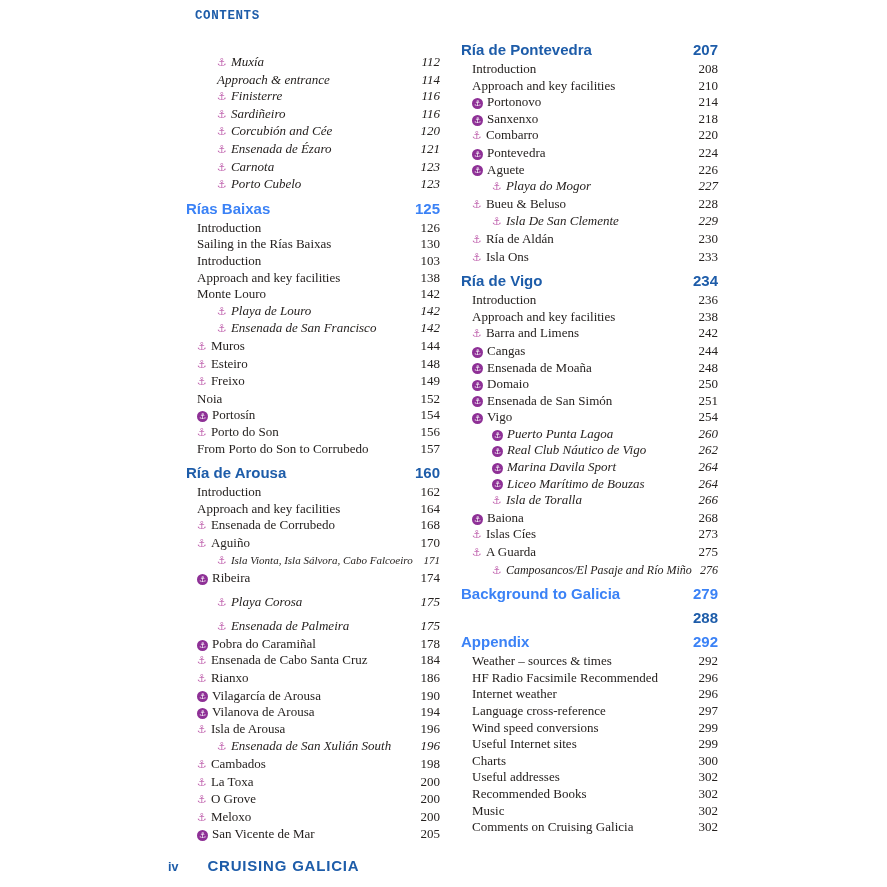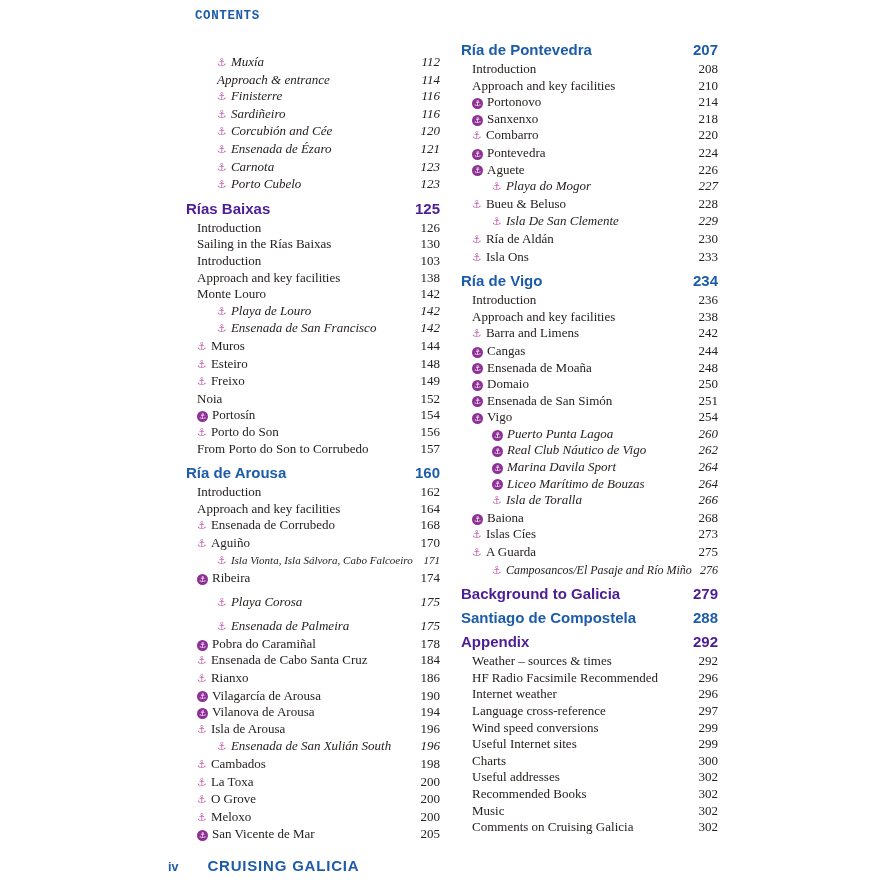--- a/index.html
+++ b/index.html
@@ -23,21 +23,21 @@
   .section-header {
     display:flex; align-items:baseline;
     font-family:"Liberation Sans", sans-serif;
     font-weight:bold; font-size:15px; line-height:19px;
     margin:5px 0 2px 0;
     justify-content:flex-end;
   }
   .toc-section:first-child .section-header { margin-top:0; }
   .section-header .page { margin-left:auto; }
   .c-blue { color:#1d5ca9; }
-  .c-red  { color:#4c1d95; }
+  .c-red  { color:#3b82f6; }
 
   .entry {
     display:flex; align-items:baseline;
     font-size:13px; line-height:16.6px;
     white-space:nowrap;
     padding-left:11px;
   }
   .entry.lvl2 { padding-left:31px; }
   .entry.italic { font-style:italic; }
   .entry.gap { margin-top:7px; }
@@ -449,21 +449,20 @@
         </div>
       </div>
       <div class="toc-section">
         <div class="section-header c-red">
           <span class="title">Background to Galicia</span>
           <span class="page">279</span>
         </div>
       </div>
       <div class="toc-section">
         <div class="section-header c-blue">
-          <span class="title">Santiago de Compostela</span>
           <span class="page">288</span>
         </div>
       </div>
       <div class="toc-section">
         <div class="section-header c-red">
           <span class="title">Appendix</span>
           <span class="page">292</span>
         </div>
         <div class="entry">
           <span class="label">Weather – sources &amp; times</span>

